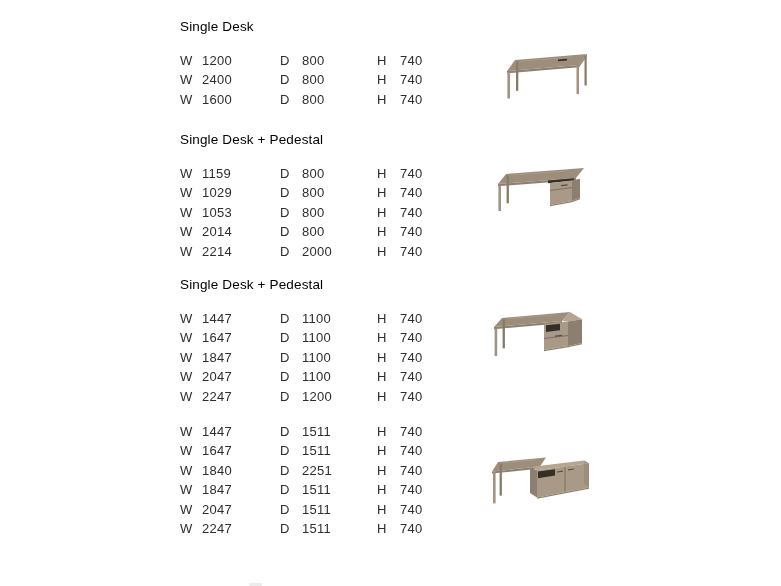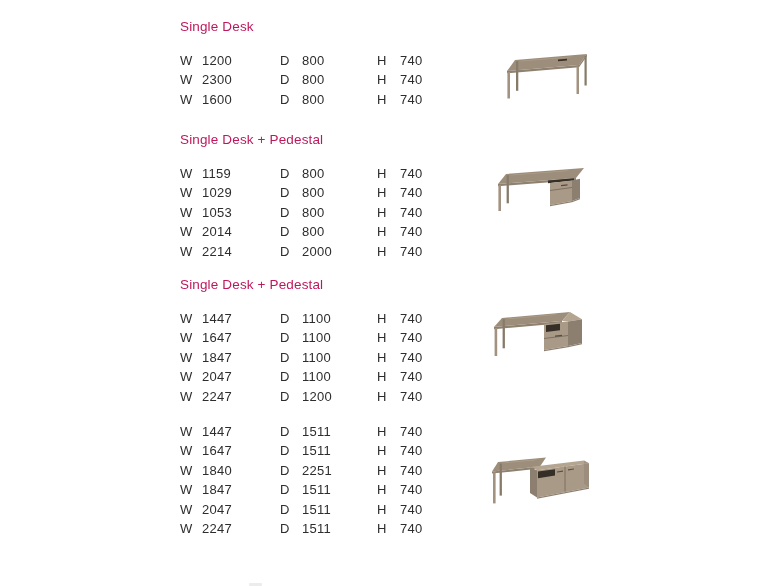--- a/index.html
+++ b/index.html
@@ -14,21 +14,21 @@
   .spec-section { position: absolute; left: 180px; }
   .spec-section.s0 { top: 19px; }
   .spec-section.s1 { top: 132px; }
   .spec-section.s2 { top: 277px; }
   .spec-section.s3 { top: 422px; }
   .section-title {
     font-size: 13.5px;
     line-height: 15px;
     font-weight: 400;
     letter-spacing: 0.15px;
-    color: #be185d;
+    color: #000000;
     margin: 0 0 17px 0;
   }
   .dim-rows { display: block; }
   .dim-row {
     display: grid;
     grid-template-columns: 22px 78px 22px 75px 23px 45px;
     font-size: 13px;
     line-height: 19.4px;
     letter-spacing: 0.25px;
     color: #2d2d2d;
@@ -54,21 +54,21 @@
       <div class="dim-row">
         <span>W</span>
         <span>1200</span>
         <span>D</span>
         <span>800</span>
         <span>H</span>
         <span>740</span>
       </div>
       <div class="dim-row">
         <span>W</span>
-        <span>2300</span>
+        <span>2400</span>
         <span>D</span>
         <span>800</span>
         <span>H</span>
         <span>740</span>
       </div>
       <div class="dim-row">
         <span>W</span>
         <span>1600</span>
         <span>D</span>
         <span>800</span>

